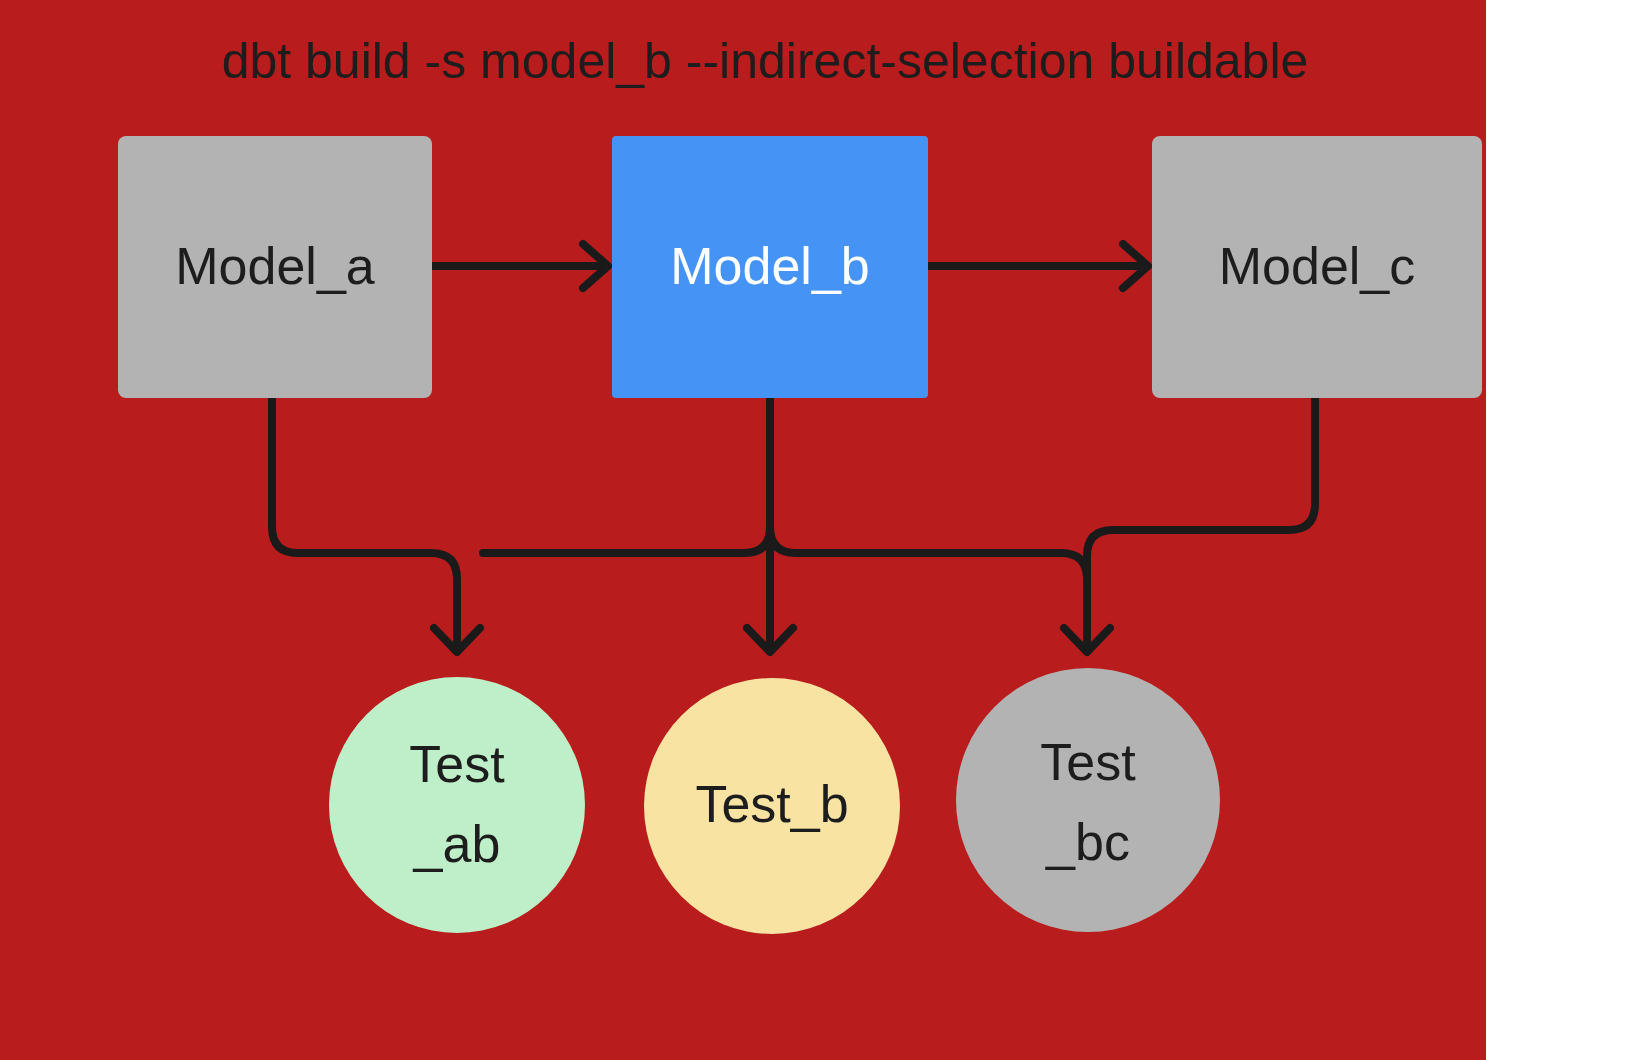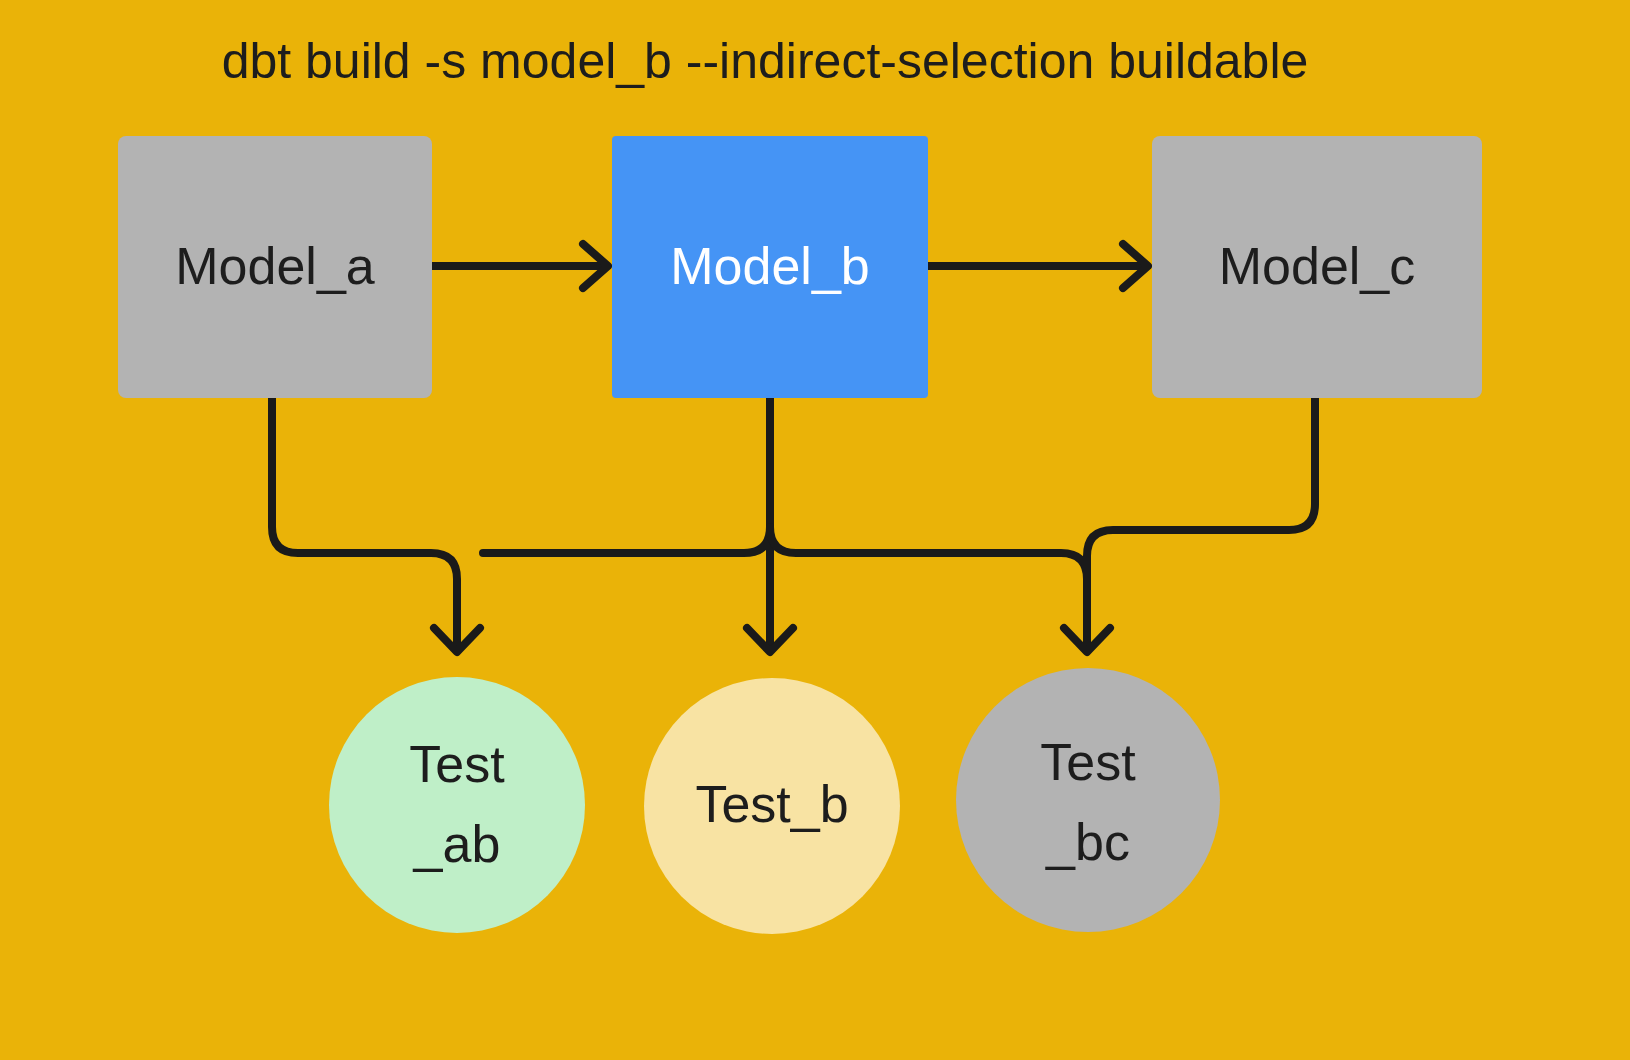--- a/index.html
+++ b/index.html
@@ -8,23 +8,23 @@
     background: #ffffff;
   }
   body {
     width: 1630px;
     height: 1060px;
     font-family: "Liberation Sans", sans-serif;
     overflow: hidden;
   }
   #diagram-root {
     position: relative;
-    width: 1630px;
+    width: 1486px;
     height: 1060px;
-    background: #eab308;
+    background: #b91c1c;
   }
   svg.diagram-canvas {
     position: absolute;
     top: 0;
     left: 0;
     width: 1630px;
     height: 1060px;
     display: block;
   }
   .node-label {

